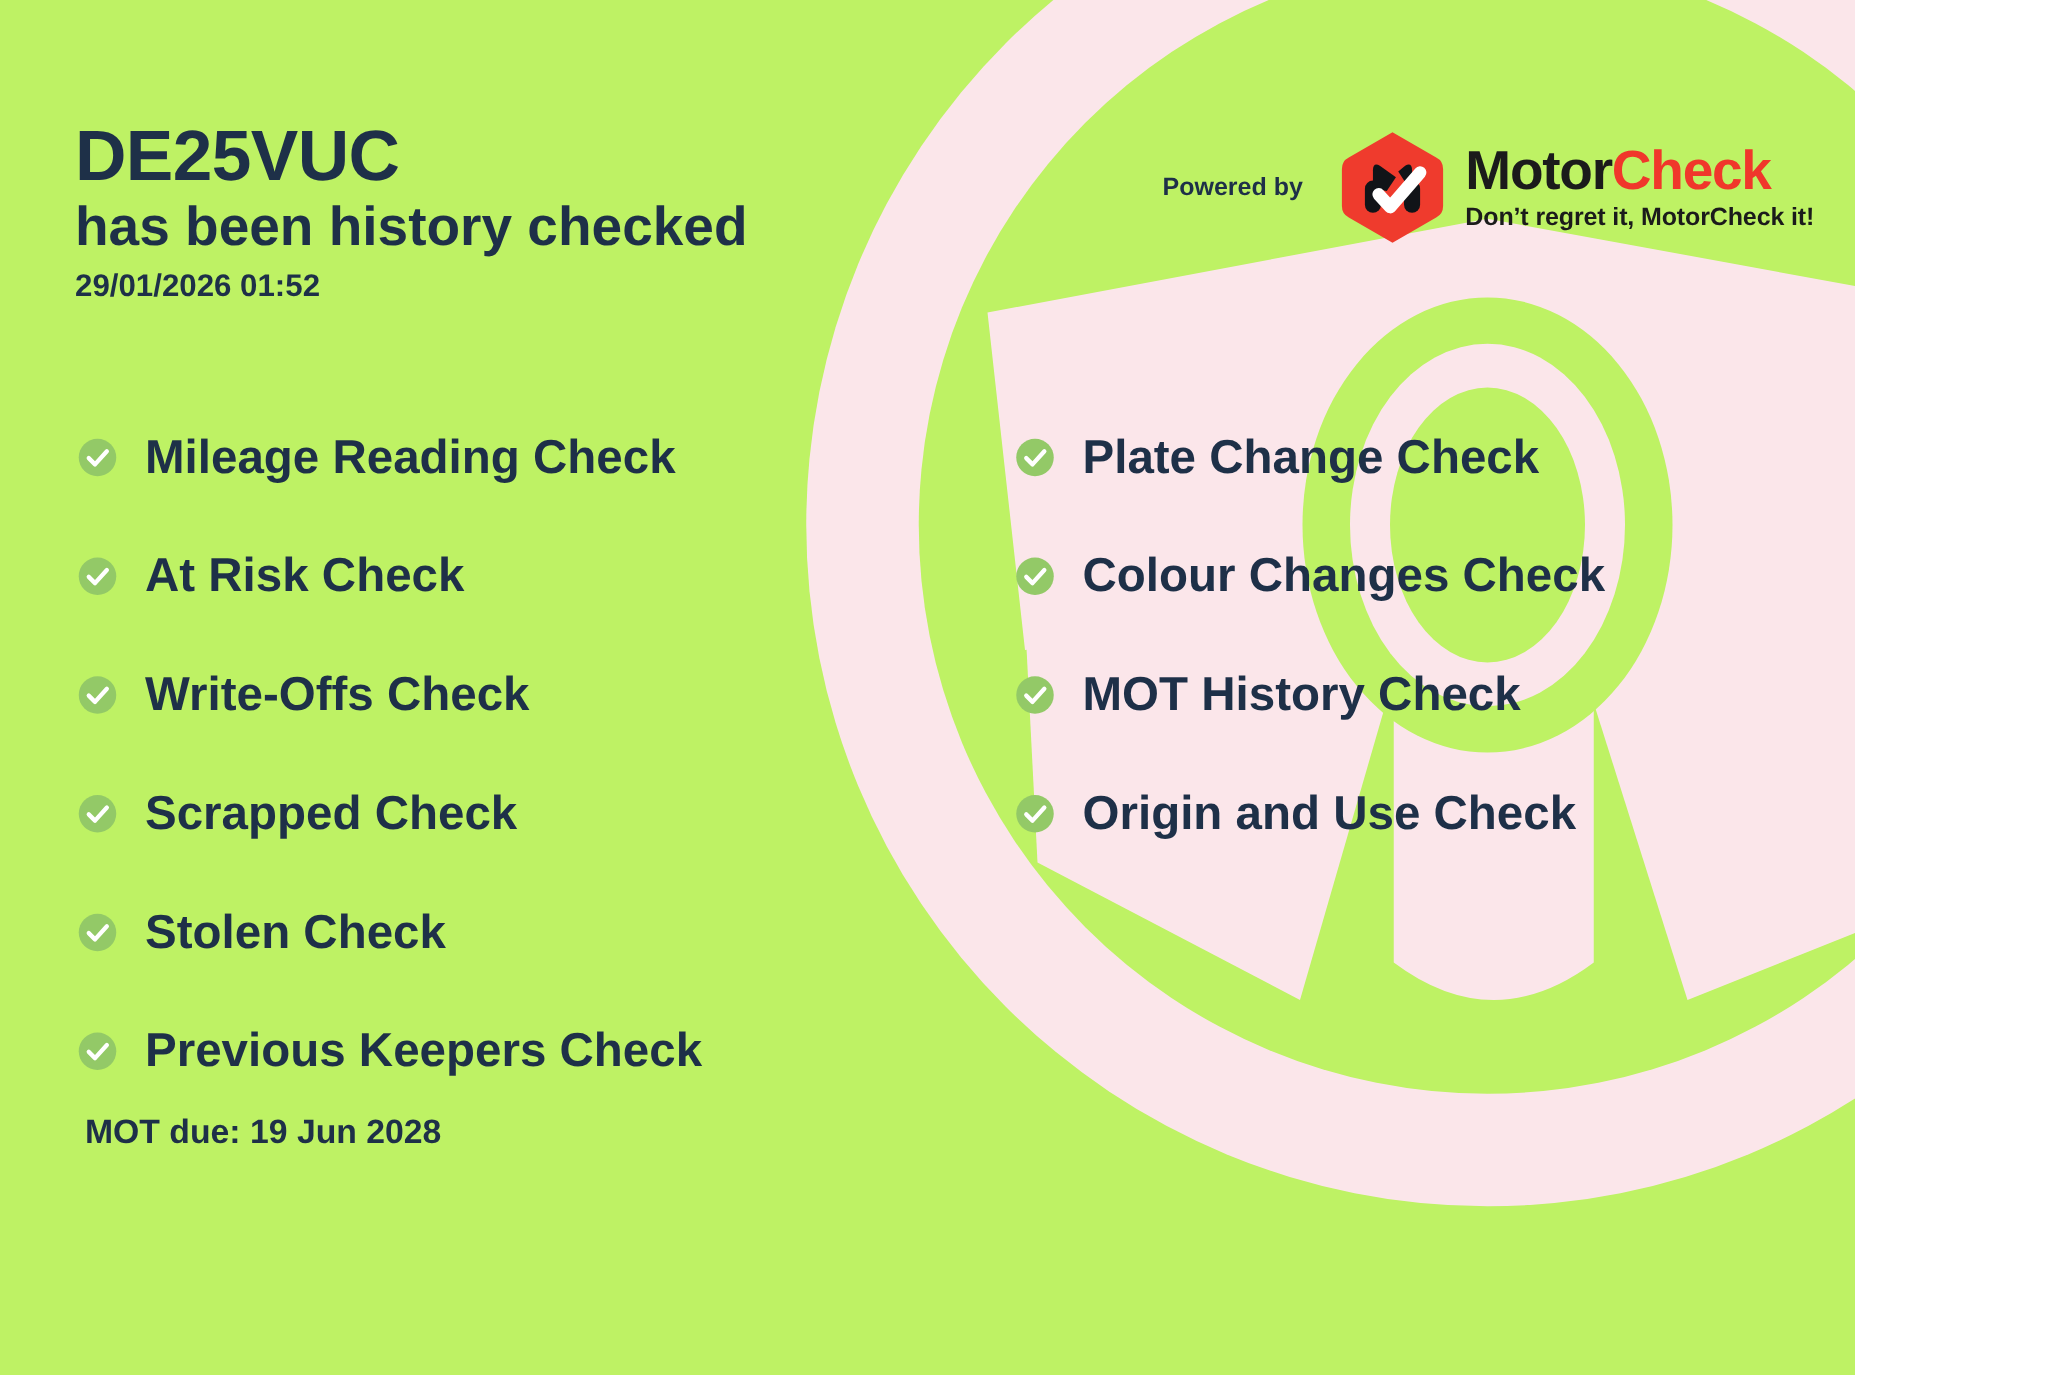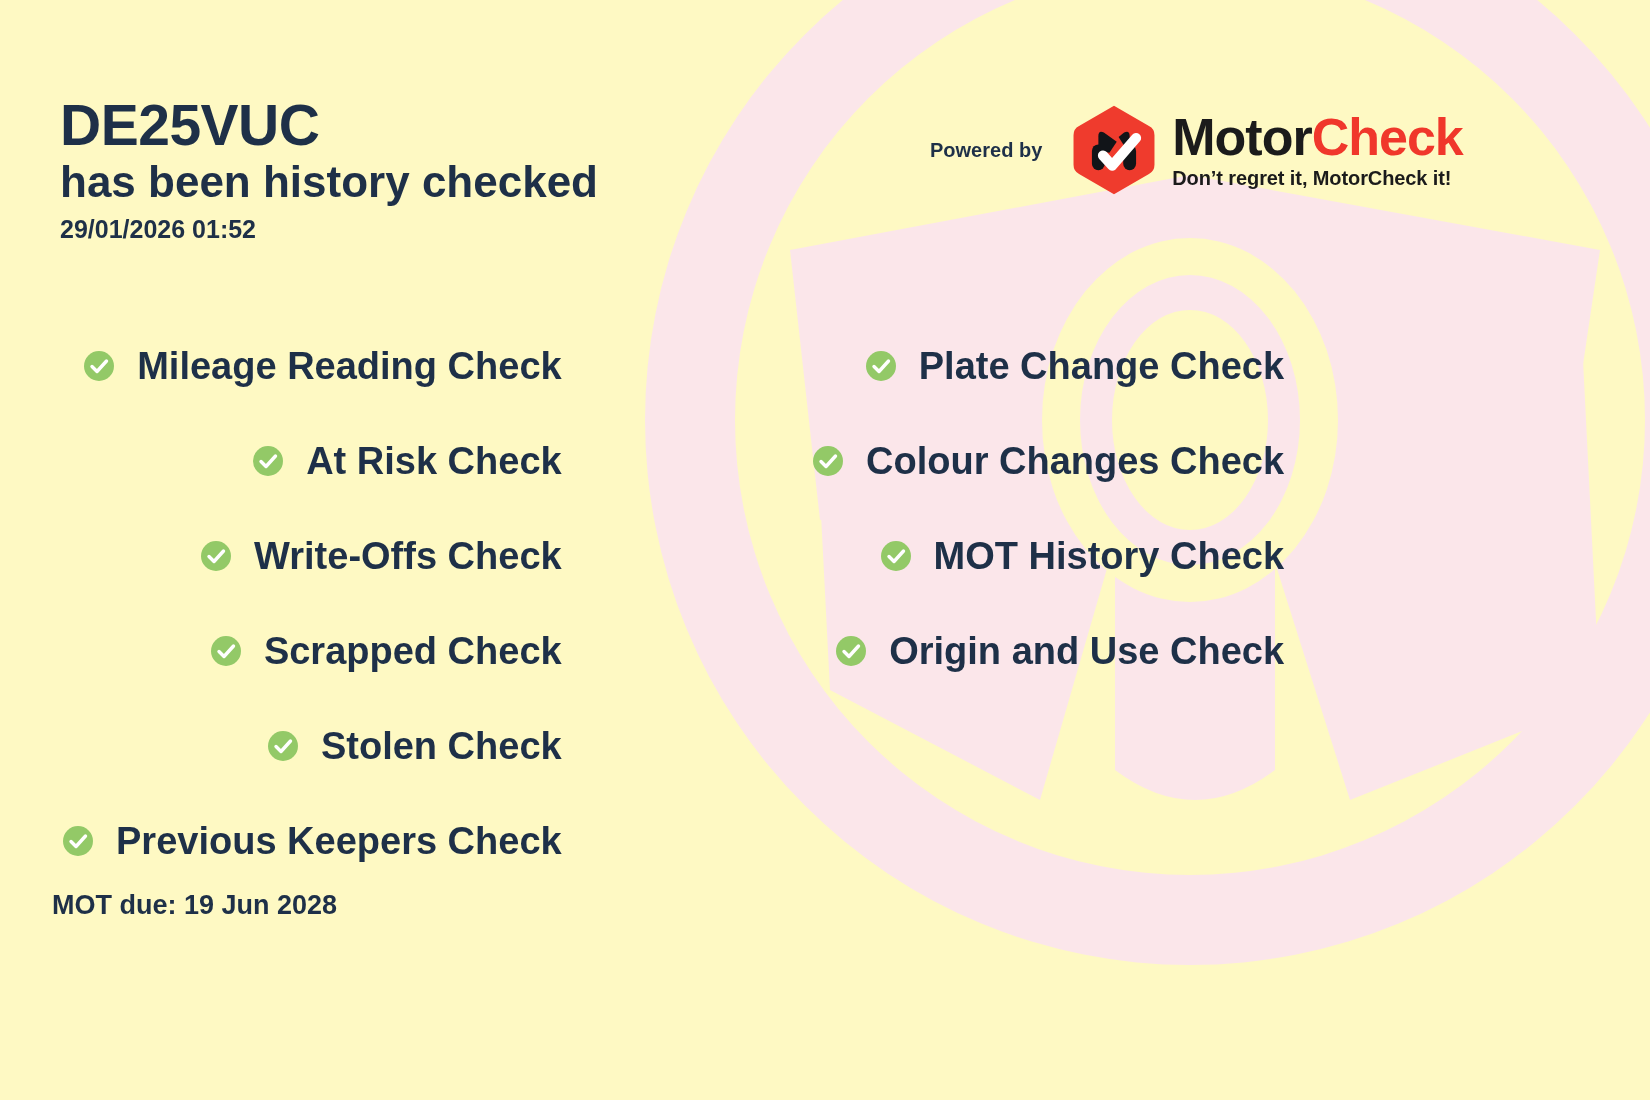--- a/index.html
+++ b/index.html
@@ -9,23 +9,23 @@
   body {
     width: 1650px;
     height: 1100px;
     background: #ffffff;
     font-family: "Liberation Sans", sans-serif;
     overflow: hidden;
   }
 
   #card {
     position: relative;
-    width: 1650px;
+    width: 1484px;
     height: 1100px;
-    background: #fef9c3;
+    background: #bef264;
     overflow: hidden;
     text-decoration: underline;
   }
 
   
   #wheel-art {
     position: absolute;
     left: 0;
     top: 0;
     width: 1650px;
@@ -97,21 +97,21 @@
     height: 92px;
     flex: none;
     display: block;
   }
   #logo-wordmark {
     display: flex;
     flex-direction: column;
     justify-content: center;
   }
   #wordmark-line {
-    font-size: 52px;
+    font-size: 44px;
     font-weight: bold;
     line-height: 1;
     letter-spacing: -1px;
     white-space: nowrap;
   }
   .wm-motor { color: #1b1b1b; }
   .wm-check { color: #f0372b; }
   #tagline {
     font-size: 20px;
     font-weight: bold;
@@ -127,40 +127,39 @@
     top: 318px;
   }
   #column-left  { left: 62px; }
   #column-right { left: 812px; }
 
   .check-item {
     display: flex;
     align-items: center;
     height: 95px;
     gap: 22px;
-    justify-content: flex-end;
   }
   .check-icon {
     width: 32px;
     height: 32px;
     flex: none;
     display: block;
   }
   .check-label {
     font-size: 38px;
     font-weight: bold;
     color: #1e3048;
     white-space: nowrap;
     line-height: 1;
   }
 
   
   #mot-due {
     position: absolute;
-    left: 52px;
+    left: 68px;
     top: 890px;
     font-size: 27px;
     font-weight: bold;
     color: #1e3048;
     white-space: nowrap;
   }
 </style>
 </head>
 <body>
 

